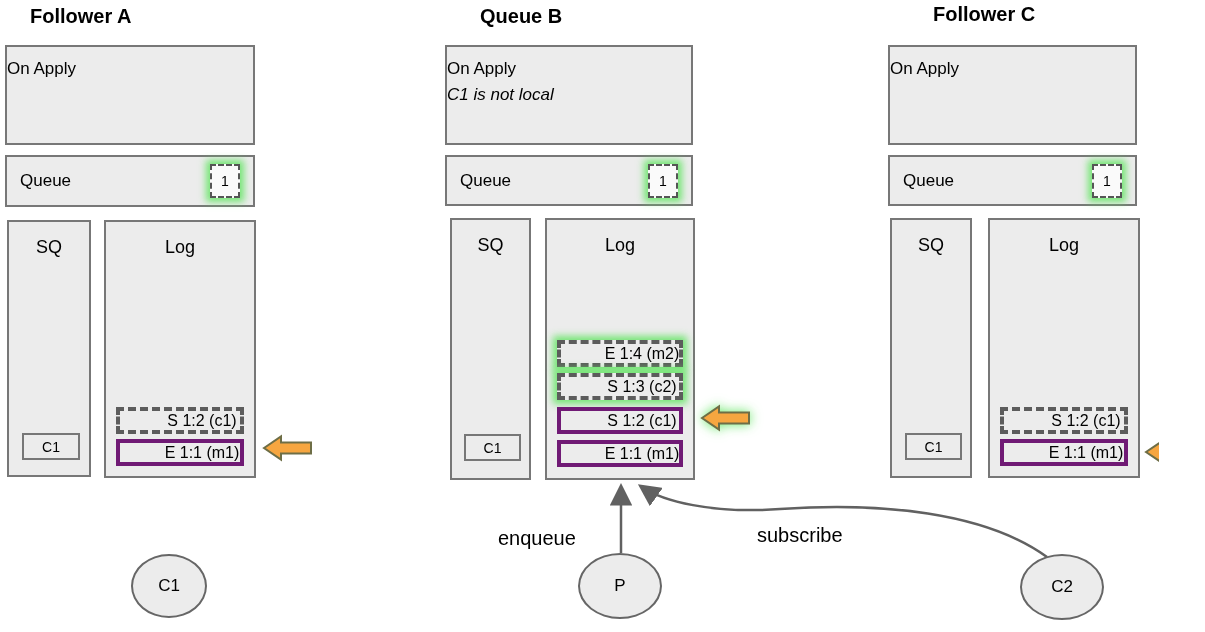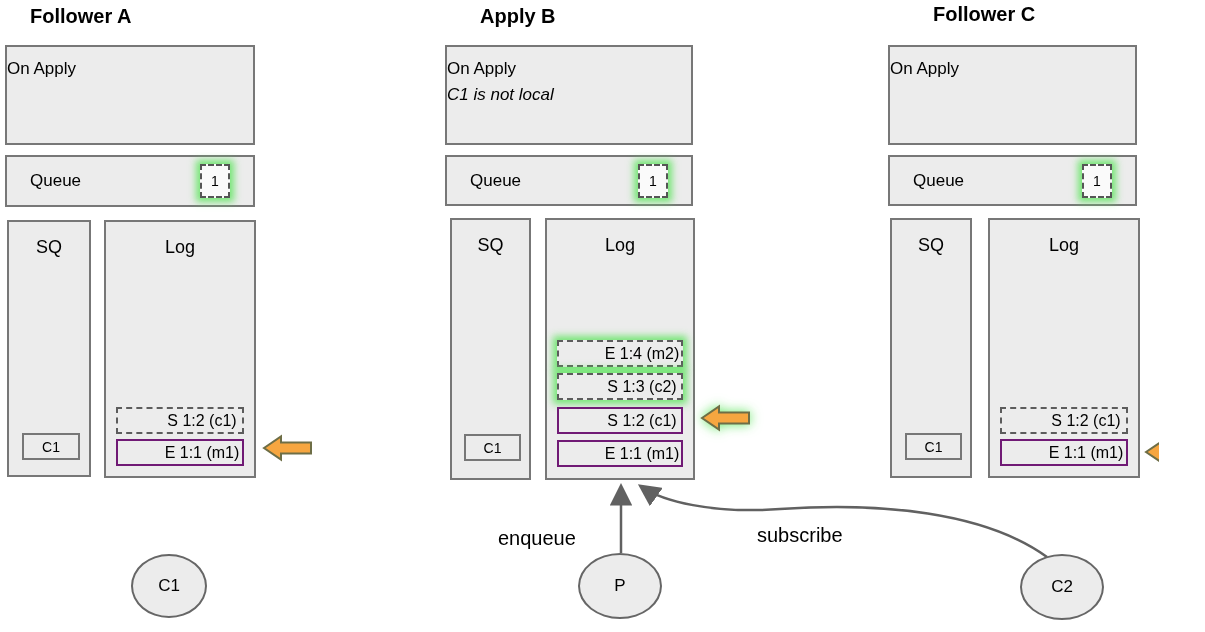--- a/index.html
+++ b/index.html
@@ -7,33 +7,33 @@
   .canvas { position:relative; width:1159px; height:632px; background:#fff; overflow:hidden; }
 
   .col-title { position:absolute; font-size:20px; font-weight:bold; white-space:nowrap; }
 
   .box { position:absolute; background:#ececec; border:2px solid #777; box-sizing:border-box; }
 
   .onapply { padding:9px 0; font-size:17px; }
   .onapply .line { line-height:26px; white-space:nowrap; }
   .italic { font-style:italic; }
 
-  .queue { display:flex; align-items:center; justify-content:space-between; padding:0 23px; }
+  .queue { display:flex; align-items:center; justify-content:space-between; padding:0 13px; }
   .queue-label { font-size:17px; }
   .badge { width:30px; height:34px; background:#fafafa; border:2px dashed #555;
            box-sizing:border-box; display:flex; align-items:center; justify-content:center;
            font-size:14px; box-shadow:0 0 7px 4px rgba(97,228,97,.85); }
 
   .panel-label { text-align:center; padding-top:15px; font-size:18px; }
 
   .mini-box { position:absolute; background:#ececec; border:2px solid #777; box-sizing:border-box;
               display:flex; align-items:center; justify-content:center; font-size:14px; }
 
   .log-entry { position:absolute; left:10px; right:10px; height:27px; background:#ececec;
-               border:2px solid #701a75; box-sizing:border-box; display:flex; align-items:center;
+               border:4px solid #701a75; box-sizing:border-box; display:flex; align-items:center;
                justify-content:center; font-size:16px; white-space:nowrap;padding-left:44px; }
   .log-entry.dashed { border-style:dashed; border-color:#5c5c5c; }
   .log-entry.glow { box-shadow:0 0 7px 4px rgba(97,228,97,.85); }
 
   .actor { position:absolute; background:#ececec; border:2px solid #666; border-radius:50%;
            box-sizing:border-box; display:flex; align-items:center; justify-content:center; font-size:17px; }
 
   .edge-label { position:absolute; font-size:20px; white-space:nowrap; }
 
   .ptr { position:absolute; width:52px; height:30px; }
@@ -118,21 +118,21 @@
   <div class="box" id="logA">
     <div class="panel-label">Log</div>
     <div class="log-entry dashed e0">S 1:2 (c1)</div>
     <div class="log-entry e1">E 1:1 (m1)</div>
   </div>
 
   <svg class="ptr" id="ptrA" viewBox="0 0 52 30">
     <polygon points="3,15 20,3.5 20,9.5 50,9.5 50,20.5 20,20.5 20,26.5" fill="#f6a640" stroke="#6e6e46" stroke-width="2"></polygon>
   </svg>
 
-  <div class="col-title" id="titleB">Apply B</div>
+  <div class="col-title" id="titleB">Queue B</div>
 
   <div class="box onapply" id="onapplyB">
     <div class="line">On Apply</div>
     <div class="line italic">C1 is not local</div>
   </div>
 
   <div class="box queue" id="queueB">
     <span class="queue-label">Queue</span>
     <span class="badge">1</span>
   </div>

